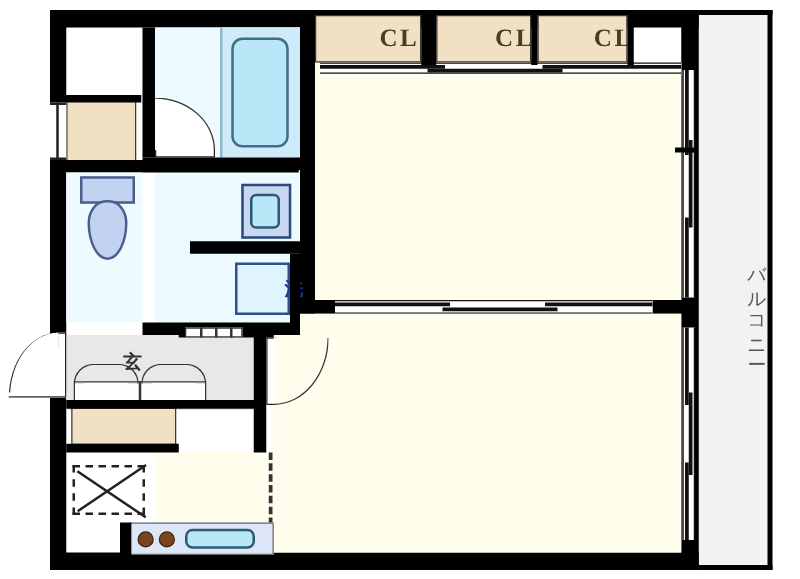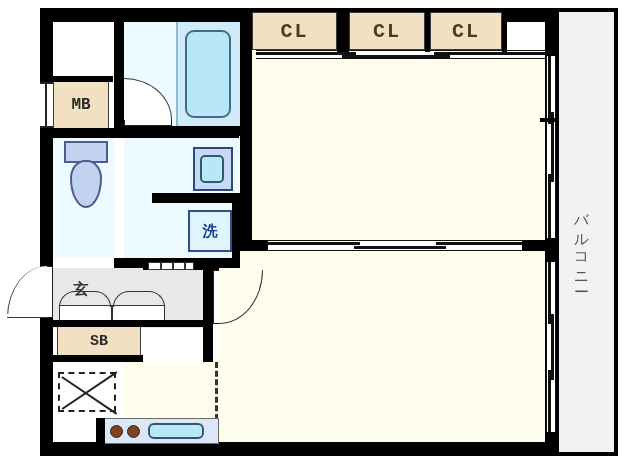--- a/index.html
+++ b/index.html
@@ -16,21 +16,21 @@
   .tub{background:#b9e7f8;border:2px solid #3d6f86;border-radius:9px;}
   .sinkbowl{background:#b9e7f8;border:2px solid #2b5a72;border-radius:5px;}
   .toiletbowl{background:#c2d3f1;border:2px solid #4a5d8c;border-radius:46% 46% 50% 50%/38% 38% 62% 62%;}
   .toilettank{background:#c2d3f1;border:2px solid #4a5d8c;}
   .washer{background:#dff4fd;border:2px solid #2d4f8c;}
   .kcounter{background:#dde6f6;border:1px solid #6a6a6a;}
   .ksink{background:#b9e7f8;border:2px solid #2b5a72;border-radius:6px;}
   .burner{background:#7a4420;border-radius:50%;border:1px solid #3b210f;}
   
   .lbl{display:flex;align-items:center;justify-content:center;color:#111;
-       font-family:Liberation Mono, monospace;}
+       font-family:Liberation Serif, serif;margin-left:25px;}
   .cl-lbl{font-size:20px;font-weight:bold;letter-spacing:2px;color:#4a3b22;}
   .big{font-size:23px;font-weight:bold;letter-spacing:1px;}
   .mid{font-size:16px;font-weight:bold;}
   .sm{font-size:15px;font-weight:bold;}
   .vert{writing-mode:vertical-rl;text-orientation:upright;font-size:15px;color:#555;letter-spacing:3px;}
   
   .slideh{background:#ffffff;border-top:1.5px solid #111;border-bottom:1.5px solid #111;}
   .slideh .pane{position:absolute;height:3px;background:#111;}
   .slidev{background:#ffffff;border-left:1.5px solid #111;border-right:1.5px solid #111;}
   .slidev .pane{position:absolute;width:3px;background:#111;}
@@ -114,21 +114,20 @@
   <div class="abs" style="left:193px;top:147px;width:40px;height:44px;background:#c9d8f2;border:2px solid #2b4a7a;"></div>
   <div class="abs sinkbowl" style="left:200px;top:155px;width:24px;height:28px;"></div>
   <div class="abs wall" style="left:152px;top:193px;width:88px;height:10px;"></div>
 
   <div class="abs washer" style="left:188px;top:210px;width:44px;height:42px;"></div>
   <div class="abs lbl sm" style="left:188px;top:210px;width:44px;height:42px;color:#1a3a8c;">洗</div>
   <div class="abs wall" style="left:232px;top:203px;width:8px;height:62px;"></div>
   <div class="abs wall" style="left:114px;top:258px;width:126px;height:10px;"></div>
 
   <div class="abs closet" style="left:53px;top:80px;width:56px;height:50px;"></div>
-  <div class="abs lbl mid" style="left:53px;top:80px;width:56px;height:50px;color:#2a2a2a;">MB</div>
   <div class="abs wall" style="left:49px;top:76px;width:64px;height:6px;"></div>
   <div class="abs wall" style="left:49px;top:128px;width:190px;height:10px;"></div>
 
   <div class="abs" style="left:40px;top:82px;width:13px;height:46px;background:#fff;border-top:2px solid #222;border-bottom:2px solid #222;"></div>
   <div class="abs" style="left:45px;top:82px;width:2px;height:46px;background:#222;"></div>
 
   <div class="abs wet" style="left:53px;top:138px;width:61px;height:120px;"></div>
   <div class="abs toilettank" style="left:64px;top:141px;width:44px;height:22px;"></div>
   <div class="abs toiletbowl" style="left:70px;top:160px;width:32px;height:48px;"></div>
 
@@ -138,21 +137,20 @@
   <div class="abs" style="left:59px;top:305px;width:106px;height:16px;background:#fff;border:1.5px solid #333;"></div>
   <div class="abs" style="left:111px;top:305px;width:2px;height:16px;background:#333;"></div>
   <div class="abs" style="left:59px;top:291px;width:52px;height:16px;border:1.5px solid #333;border-bottom:none;border-radius:60px 60px 0 0;background:transparent;"></div>
   <div class="abs" style="left:113px;top:291px;width:52px;height:16px;border:1.5px solid #333;border-bottom:none;border-radius:60px 60px 0 0;background:transparent;"></div>
 
   <div class="abs leaf" style="left:45px;top:266px;width:8px;height:52px;"></div>
   <div class="abs" style="left:7px;top:266px;width:40px;height:52px;border:1.5px solid #333;border-right:none;border-top:none;border-radius:100% 0 0 0;background:#fff;"></div>
   <div class="abs" style="left:7px;top:314px;width:42px;height:4px;background:#fff;border-bottom:1.5px solid #333;"></div>
 
   <div class="abs closet" style="left:57px;top:326px;width:84px;height:30px;"></div>
-  <div class="abs lbl sm" style="left:57px;top:326px;width:84px;height:30px;color:#2a2a2a;">SB</div>
   <div class="abs wall" style="left:53px;top:320px;width:158px;height:7px;"></div>
   <div class="abs wall" style="left:53px;top:355px;width:90px;height:7px;"></div>
 
   <div class="abs wall" style="left:203px;top:268px;width:10px;height:94px;"></div>
   <div class="abs leaf" style="left:213px;top:270px;width:8px;height:54px;"></div>
   <div class="abs" style="left:219px;top:270px;width:44px;height:54px;border:1.5px solid #333;border-left:none;border-top:none;border-radius:0 0 100% 0;background:#fffeec;"></div>
   <div class="abs wall" style="left:143px;top:262px;width:76px;height:8px;"></div>
   <div class="abs" style="left:148px;top:262px;width:46px;height:8px;background:#fff;border:1.5px solid #333;"></div>
   <div class="abs" style="left:160px;top:262px;width:2px;height:8px;background:#333;"></div>
   <div class="abs" style="left:172px;top:262px;width:2px;height:8px;background:#333;"></div>

